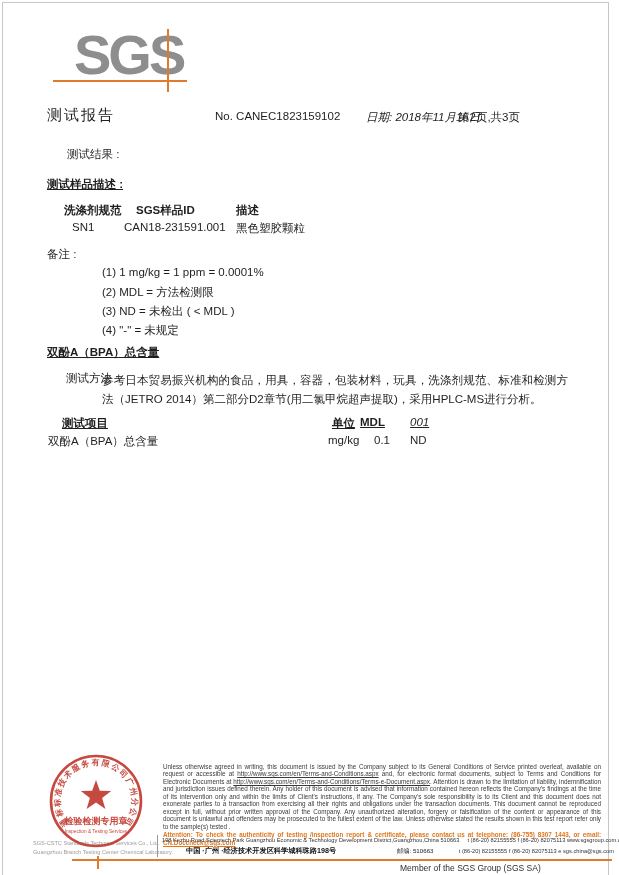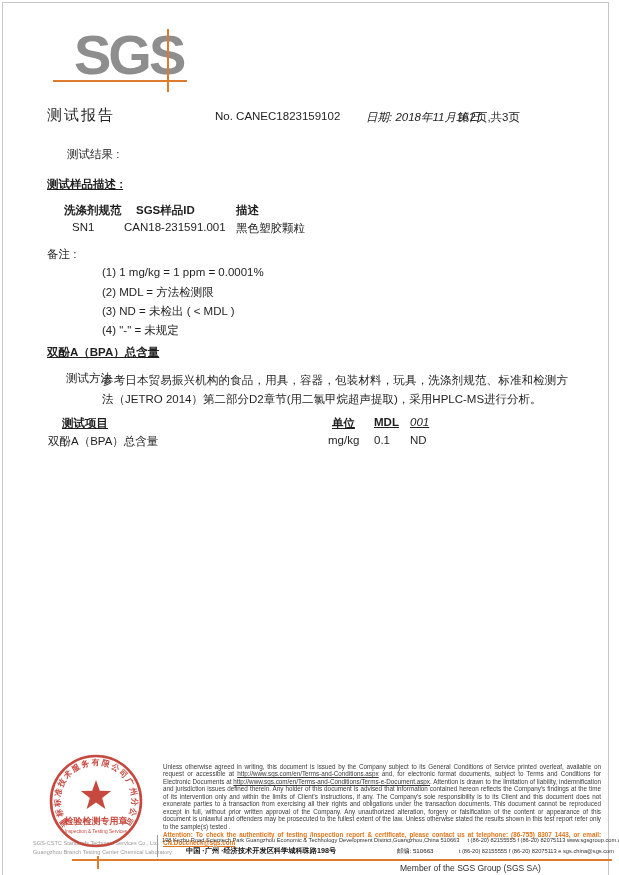--- a/index.html
+++ b/index.html
@@ -32,21 +32,21 @@
   .notes-label{left:47px;top:247px;}
   .note-0{left:102px;top:266px;}
   .note-1{left:102px;top:285px;}
   .note-2{left:102px;top:304px;}
   .note-3{left:102px;top:323px;}
   .bpa-heading{left:47px;top:345px;}
   .method-label{left:47px;top:371px;margin-left:19px;}
   .method-text{left:102px;top:371px;width:466px;line-height:19px;text-align:justify;}
   .rt-h1{left:62px;top:416px;}
   .rt-h2{left:332px;top:416px;}
-  .rt-h3{left:374px;top:416px;font-weight:bold;text-decoration:underline;}
+  .rt-h3{left:360px;top:416px;font-weight:bold;text-decoration:underline;}
   .rt-h4{left:410px;top:416px;font-style:italic;text-decoration:underline;}
   .rt-c1{left:48px;top:434px;}
   .rt-c2{left:328px;top:434px;}
   .rt-c3{left:374px;top:434px;}
   .rt-c4{left:410px;top:434px;}
 
   
   .footer-text{left:163px;top:763px;width:438px;font-size:6.3px;line-height:7.45px;color:#3a3a3a;text-align:justify;}
   .footer-text a,.flink{color:inherit;text-decoration:underline;cursor:pointer;}
   .attention{color:#e0761c;font-weight:bold;margin-top:1px;}

